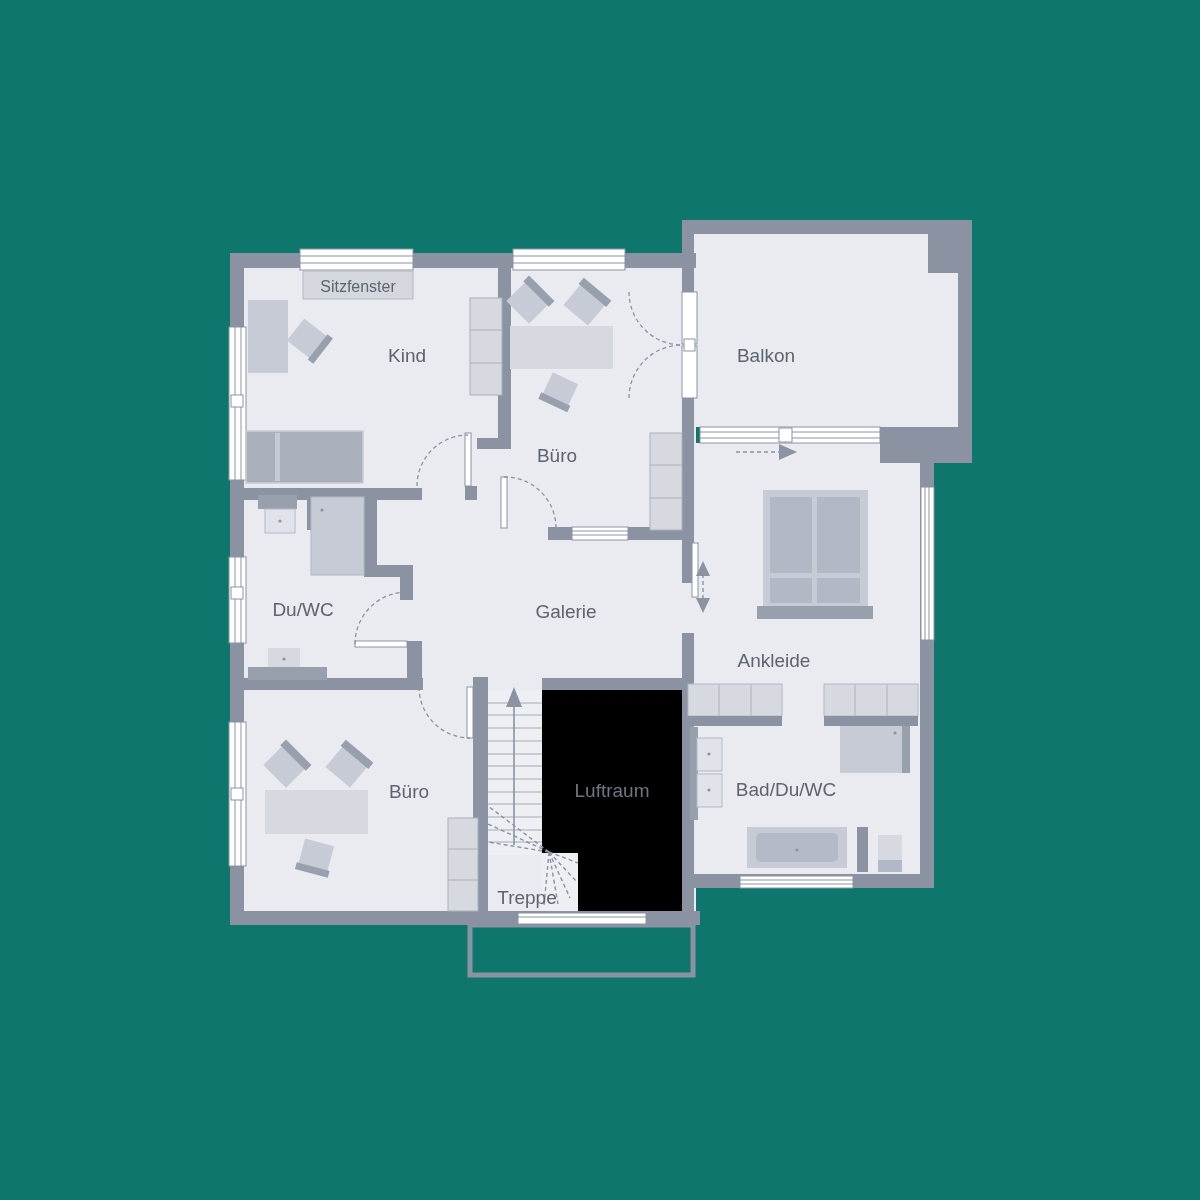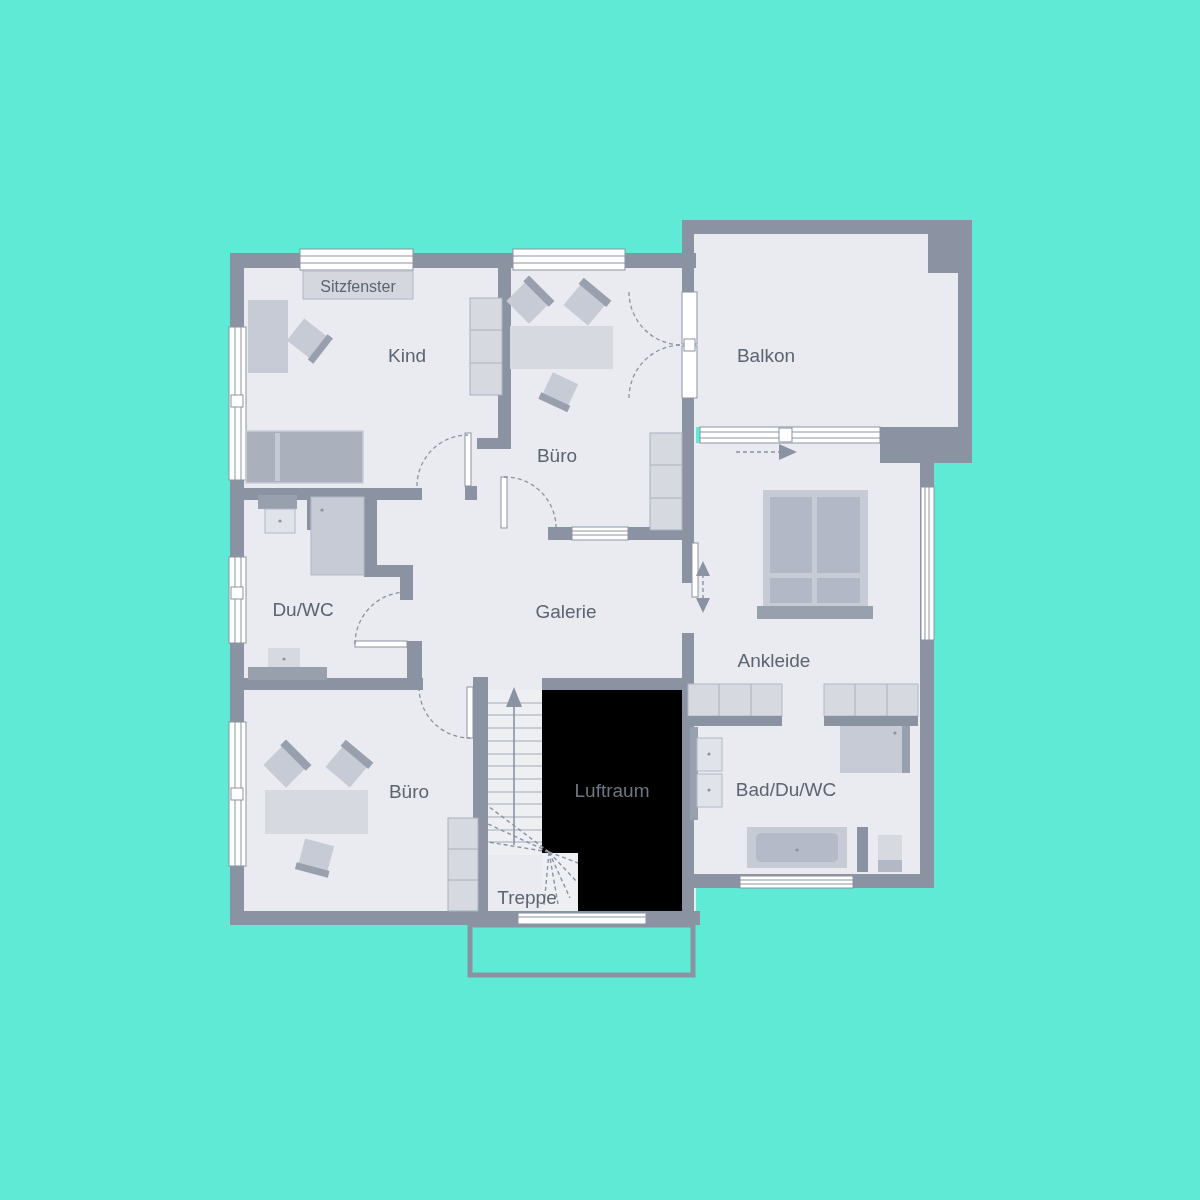--- a/index.html
+++ b/index.html
@@ -1,16 +1,16 @@
 <!DOCTYPE html>
 <html><head>
 <meta charset="utf-8">
 <style>
   html,body{margin:0;padding:0;background:#000;}
-  .stage{position:relative;width:1200px;height:1200px;background:#5eead4;overflow:hidden;}
+  .stage{position:relative;width:1200px;height:1200px;background:#0f766e;overflow:hidden;}
   svg{position:absolute;left:0;top:0;}
   .wall{fill:#8b93a2;}
   .floor{fill:#e9ebf0;}
   .stairbg{fill:#edeff3;}
   .void{fill:#000000;}
   .f-light{fill:#d6d9e0;}
   .f-mid{fill:#c7cbd5;}
   .f-darker{fill:#98a0ae;}
   .f-pane{fill:#b2b8c5;}
   .f-basin{fill:#e0e3e9;}

